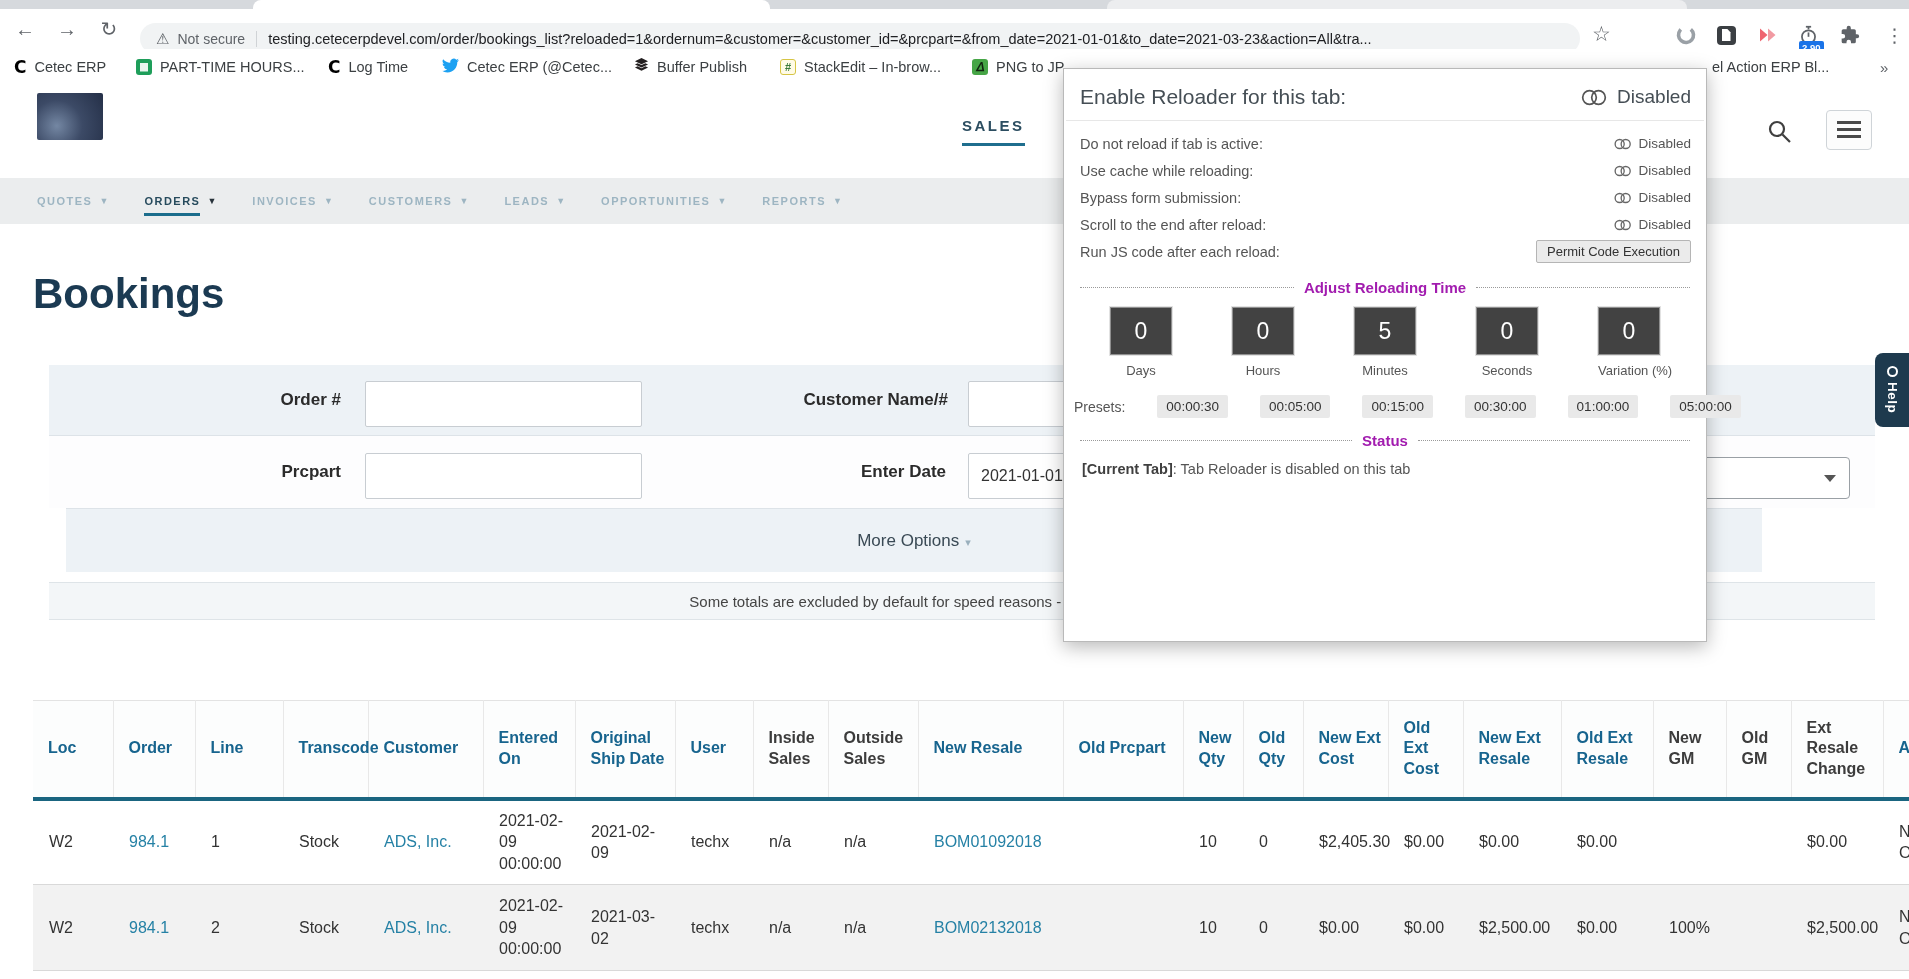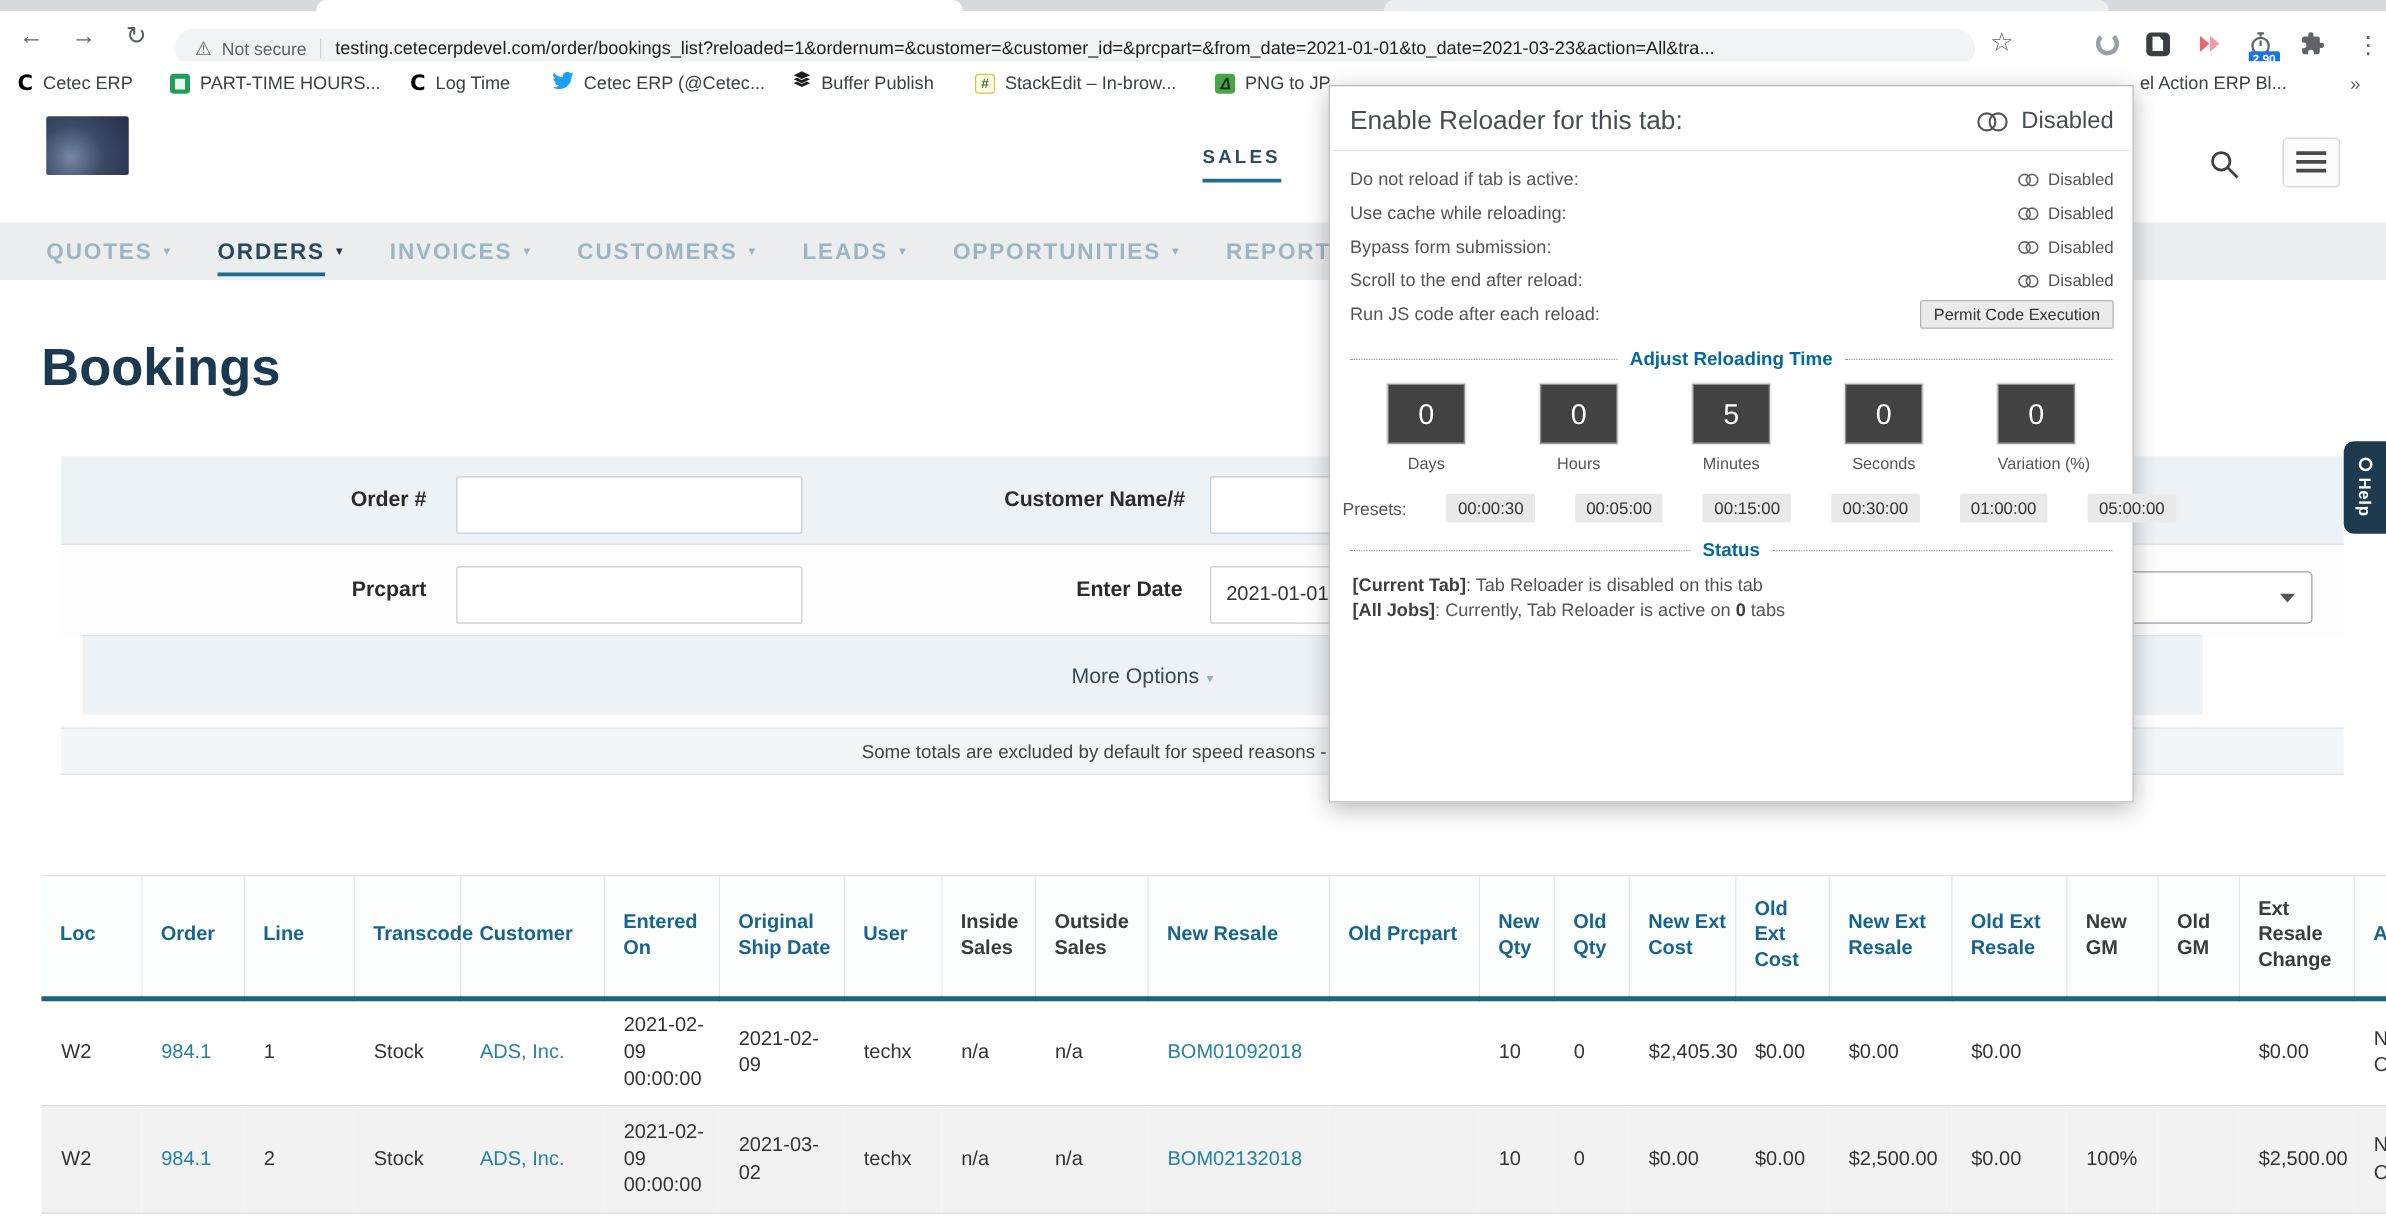--- a/index.html
+++ b/index.html
@@ -48,21 +48,21 @@
   .ttab.on { color:#2b4d60; border-bottom:3px solid #1f6e8e; }
   .searchic { position:absolute; left:1766px; top:33px; cursor:pointer; }
   .burger { position:absolute; left:1826px; top:25px; width:46px; height:40px; border:1px solid #cfd4d8; border-radius:4px;
     background:#fcfcfc; padding-top:10px; cursor:pointer; }
   .burger i { display:block; width:24px; height:3px; background:#4a4a4a; margin:0 auto 4px; }
 
   
   .mainnav { position:absolute; left:0; top:178px; width:1909px; height:46px; background:#ebedee;
     display:flex; align-items:center; padding-left:37px; gap:36px; }
   .nv { display:flex; align-items:center; gap:7px; cursor:pointer; }
-  .nvl { font-size:18px; font-weight:bold; letter-spacing:1.5px; color:#9db5c2; }
+  .nvl { font-size:11px; font-weight:bold; letter-spacing:1.5px; color:#9db5c2; }
   .nv .caret { font-size:9px; color:#9db5c2; }
   .nv.on .nvl { color:#274b5d; border-bottom:3px solid #1b6d8c; padding-bottom:6px; margin-bottom:-9px; }
   .nv.on .caret { color:#27323a; }
 
   
   .pagetitle { position:absolute; left:33px; top:270px; font-size:42px; font-weight:bold; color:#1b3a52; }
 
   .fr1 { position:absolute; left:49px; top:365px; width:1826px; height:71px; background:#edf2f6; border-bottom:1px solid #dde3e8; }
   .fr2 { position:absolute; left:49px; top:436px; width:1826px; height:72px; background:#fdfdfe; }
   .fr3 { position:absolute; left:66px; top:508px; width:1696px; height:64px; background:#edf2f6; border-top:1px solid #dde3e8;
@@ -106,21 +106,21 @@
     border:1px solid #b9b9b9; box-shadow:0 5px 18px rgba(0,0,0,.28); z-index:50; color:#555;margin-top:24px; }
   .pp-head { display:flex; justify-content:space-between; align-items:center; padding:16px 15px 11px 16px; }
   .pp-title { font-size:21px; color:#454e55; }
   .pp-master { display:flex; align-items:center; gap:9px; font-size:19px; color:#454e55; }
   .pp-div { border-bottom:1px solid #e7e7e7; margin:0 2px; }
   .pp-opts { padding:9px 15px 0 16px; }
   .pp-row { display:flex; justify-content:space-between; align-items:center; height:27px; font-size:14.5px; }
   .pp-state { display:flex; align-items:center; gap:6px; font-size:13.5px; }
   .pp-btn { background:#ebebeb; border:1px solid #b5b5b5; font-size:13px; padding:3px 10px; color:#333; border-radius:2px;
     font-family:"Liberation Sans", sans-serif; cursor:pointer; }
-  .pp-sec { display:flex; align-items:center; gap:10px; margin:14px 16px 0; font-weight:bold; font-size:15px; color:#0369a1; }
+  .pp-sec { display:flex; align-items:center; gap:10px; margin:14px 16px 0; font-weight:bold; font-size:15px; color:#a21caf; }
   .pp-sec:before, .pp-sec:after { content:""; flex:1; border-top:1px dotted #9a9a9a; }
   .pp-times { display:flex; justify-content:center; gap:60px; margin-top:11px; }
   .pp-tcol { width:62px; text-align:center; }
   .pp-tbox { height:48px; background:#424242; border:1px solid #8f8f8f; outline:1px solid #e2e2e2; color:#fff;
     font-size:23px; display:flex; align-items:center; justify-content:center; }
   .pp-tlabel { margin-top:8px; font-size:13px; color:#555; white-space:nowrap; }
   .pp-presets { display:flex; align-items:center; gap:32px; margin:17px 0 0 10px; font-size:14px; }
   .chip { background:#e9e9e9; padding:4px 9px; font-size:13.5px; color:#333; border-radius:2px; cursor:pointer; }
   .pp-status { margin:10px 18px 0; font-size:14.5px; line-height:20px; color:#555; }
   .pp-status b { color:#3f3f3f; }
@@ -491,15 +491,14 @@
       <span class="chip">00:00:30</span>
       <span class="chip">00:05:00</span>
       <span class="chip">00:15:00</span>
       <span class="chip">00:30:00</span>
       <span class="chip">01:00:00</span>
       <span class="chip">05:00:00</span>
     </div>
   <div class="pp-sec">Status</div>
   <div class="pp-status" id="ppstatus">
       <div><b>[Current Tab]</b><span>: Tab Reloader is disabled on this tab</span></div>
-      <div><b>[All Jobs]</b><span>: Currently, Tab Reloader is active on </span><b>0</b><span> tabs</span></div>
     </div>
 </div>
 
 </body></html>

